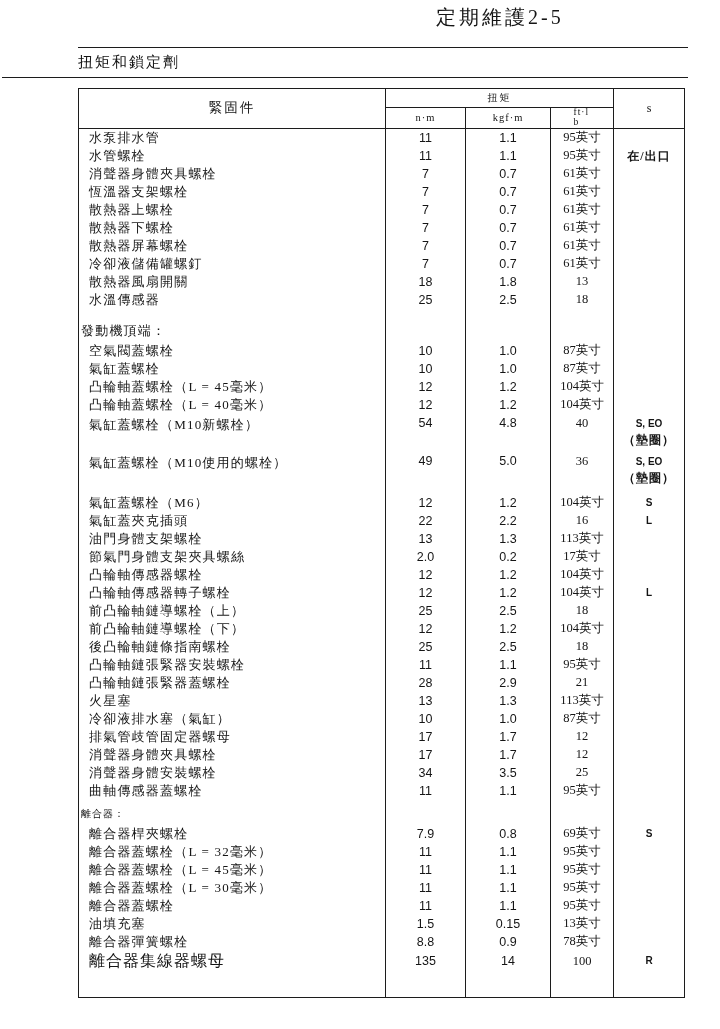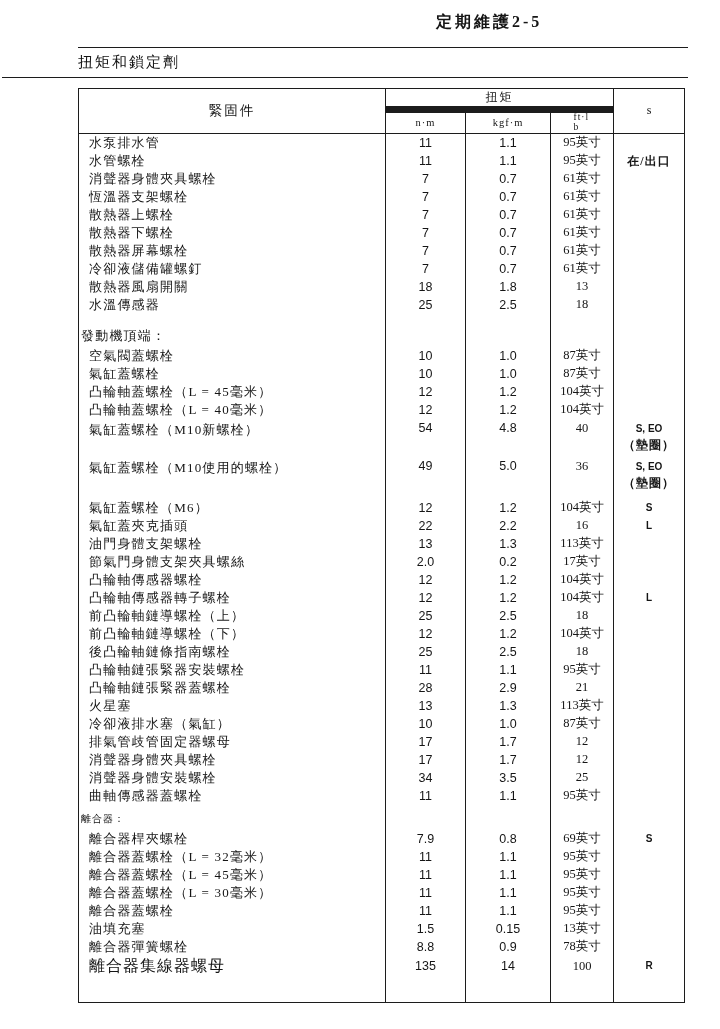--- a/index.html
+++ b/index.html
@@ -1,36 +1,36 @@
 <!DOCTYPE html>
 <html><head>
 <meta charset="utf-8">
 <style>
   * { margin:0; padding:0; box-sizing:border-box; }
   html,body { background:#e8e8e8; }
   body { font-family:"Liberation Serif", serif; color:#151515; }
   .page { position:relative; width:720px; height:1029px; background:#ffffff; margin:0 auto; overflow:hidden; }
 
-  .doc-title { position:absolute; left:436px; top:12px; font-size:16px; letter-spacing:3px; white-space:nowrap;font-weight:bold; }
+  .doc-title { position:absolute; left:436px; top:4px; font-size:20px; letter-spacing:3px; white-space:nowrap; }
   .rule-1 { position:absolute; left:78px; top:47px; width:610px; height:1px; background:#1c1c1c; }
   .section-heading { position:absolute; left:78px; top:53px; font-size:15px; letter-spacing:2px; white-space:nowrap; }
   .rule-2 { position:absolute; left:2px; top:77px; width:686px; height:1px; background:#1c1c1c; }
 
   table.spec { position:absolute; left:78px; top:88px; width:606px; border-collapse:collapse; table-layout:fixed; }
   table.spec, table.spec th, table.spec td { border-color:#1c1c1c; }
   table.spec { border:1px solid #1c1c1c; }
   th, td { border-left:1px solid #1c1c1c; border-right:1px solid #1c1c1c; vertical-align:middle; }
 
   col.c-name { width:307px; } col.c-nm { width:80px; } col.c-kgfm { width:85px; }
   col.c-ftlb { width:63px; } col.c-rem { width:71px; }
 
   thead th { font-weight:normal; text-align:center; }
   tr.h1 { height:19px; } tr.h2 { height:18px; }
   .th-fastener { font-size:13.5px; letter-spacing:2px; border-bottom:1px solid #1c1c1c; }
-  .th-torque { font-size:12px; letter-spacing:2px; border-bottom:7px solid #be185d; }
+  .th-torque { font-size:10px; letter-spacing:2px; border-bottom:1px solid #be185d; }
   .th-remarks { font-size:12px; border-bottom:1px solid #1c1c1c; }
   .th-unit { font-size:10.5px; border-bottom:1px solid #1c1c1c; letter-spacing:1px; }
   .ftlb-wrap { display:inline-block; width:17px; word-break:break-all; line-height:1.05; font-size:9.5px; text-align:left; }
 
   tbody tr { height:18px; }
   tbody td { text-align:center; }
   td.cell-name { text-align:left; padding-left:10px; font-size:13px; letter-spacing:1.2px; white-space:nowrap; overflow:hidden; }
   td.num { font-family:"Liberation Sans", sans-serif; font-size:12.5px; }
   td.ftlb { font-size:12.5px; }
   td.remark-cell { font-size:12px; line-height:16px;font-weight:bold; }

